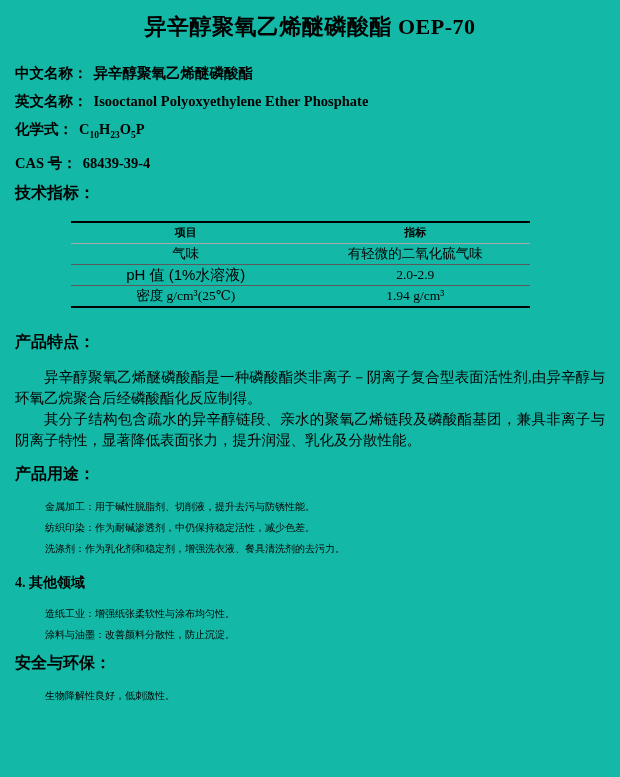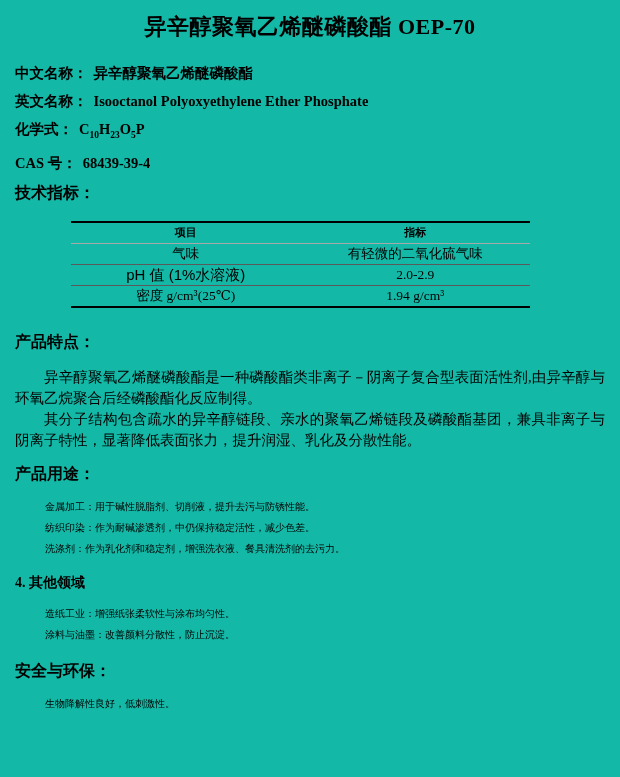--- a/index.html
+++ b/index.html
@@ -86,21 +86,21 @@
   .para-block { margin-top: 14px; }
   .plain-list { margin: 11px 0 0 0; padding: 0 0 0 30px; list-style: none; }
   .plain-list li { font-size: 10px; line-height: 21px; }
   .uses-heading { margin-top: 13px; }
   .sub-heading {
     font-family: "Liberation Serif", "DejaVu Serif", serif;
     font-size: 14px;
     font-weight: bold;
     margin: 15px 0 0 0;
   }
-  .safety-heading { margin-top: 16px; }
+  .safety-heading { margin-top: 8px; }
   sub { font-size: 9.5px; }
 </style>
 </head>
 <body>
 
 <div class="page">
 
   <h1 class="doc-title">异辛醇聚氧乙烯醚磷酸酯 OEP-70</h1>
 
   <div class="meta-line">

